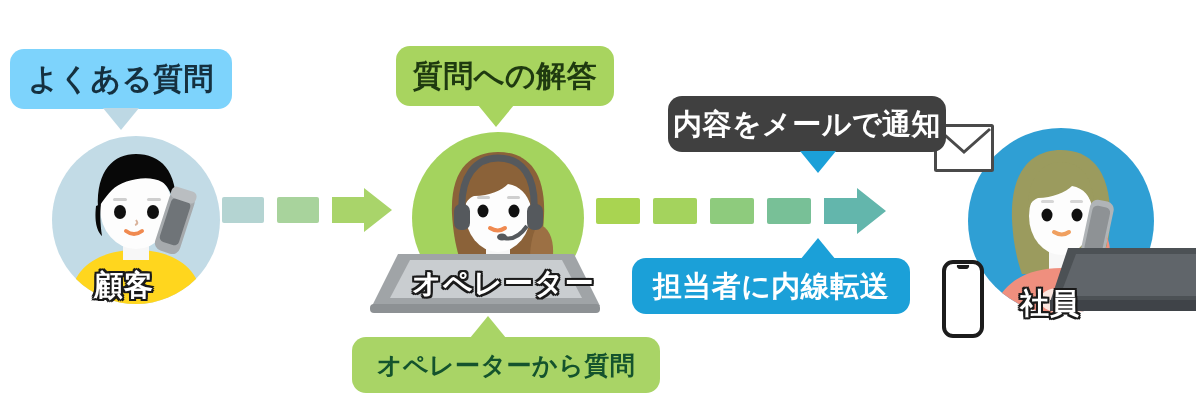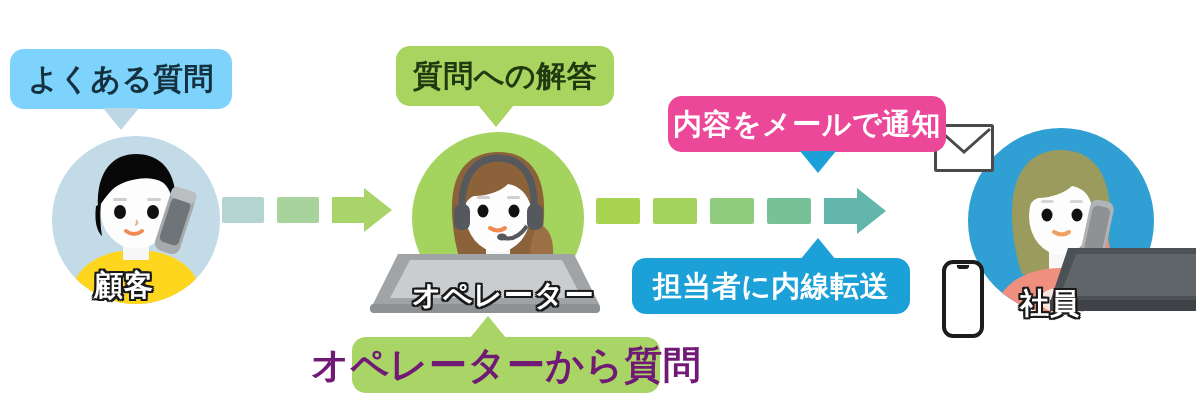--- a/index.html
+++ b/index.html
@@ -57,27 +57,27 @@
     background: #a8d45f;
   }
   #bubble-answer .btxt { color: #1f3a10; font-size: 30px; text-align: center; }
   #tail-answer { left: 478px; top: 105px; border-top-color: #a8d45f; }
 
   
   #bubble-opq {
     left: 352px; top: 337px; width: 308px; height: 56px;
     background: #a9d466;
   }
-  #bubble-opq .btxt { color: #701a75; font-size: 38px; }
+  #bubble-opq .btxt { color: #14532d; font-size: 25px; }
   #tail-opq { left: 470px; top: 316px; border-bottom-color: #a9d466; }
 
   
   #bubble-mail {
     left: 668px; top: 96px; width: 278px; height: 56px;
-    background: #ec4899;
+    background: #404040;
   }
   #bubble-mail .btxt { color: #ffffff; font-size: 29px; }
   #tail-mail { left: 800px; top: 151px; border-top-color: #1ba0d8; }
 
   
   #bubble-transfer {
     left: 632px; top: 258px; width: 278px; height: 56px;
     background: #1ba0d8;
   }
   #bubble-transfer .btxt { color: #ffffff; font-size: 29px; }
@@ -211,21 +211,21 @@
         <path d="M157 94 C150 104 142 108 134 106" stroke="#55595d" stroke-width="4" fill="none"></path>
         <ellipse cx="132" cy="105" rx="5" ry="3.5" fill="#55595d"></ellipse>
       </g>
     </svg>
 
     <svg width="230" height="62" viewBox="0 0 230 62" style="position:absolute; left:-42px; top:122px;">
       <path d="M28 0 L204 0 L230 52 L2 52 Z" fill="#a0a4a7"></path>
       <path d="M40 6 L192 6 L212 44 L20 44 Z" fill="#c9cdd0"></path>
       <rect x="0" y="50" width="230" height="9" rx="4" fill="#8d9194"></rect>
     </svg>
-    <div class="plabel" style="left:0px; top:144px;">オペレーター</div>
+    <div class="plabel" style="left:0px; top:132px;">オペレーター</div>
   </div>
 
   <div class="person" id="person-employee" style="left:968px; top:128px; width:186px; height:186px;">
     <svg width="220" height="195" viewBox="0 0 220 195" style="position:absolute; left:-14px; top:0;">
       <defs>
         <clipPath id="clipEmp">
             <circle cx="107" cy="93" r="93"></circle>
           </clipPath>
       </defs>
       <circle cx="107" cy="93" r="93" fill="#2f9fd4"></circle>

